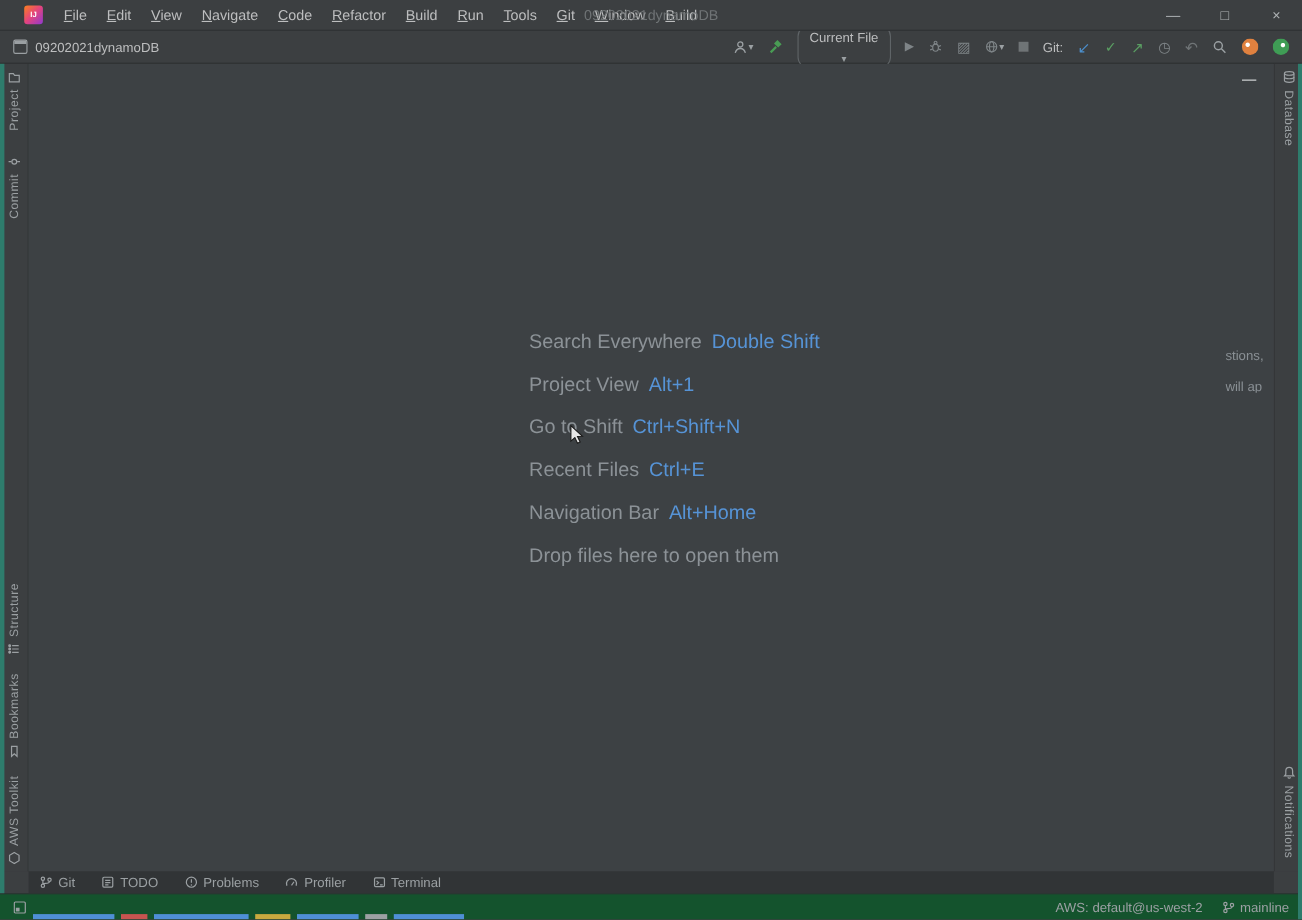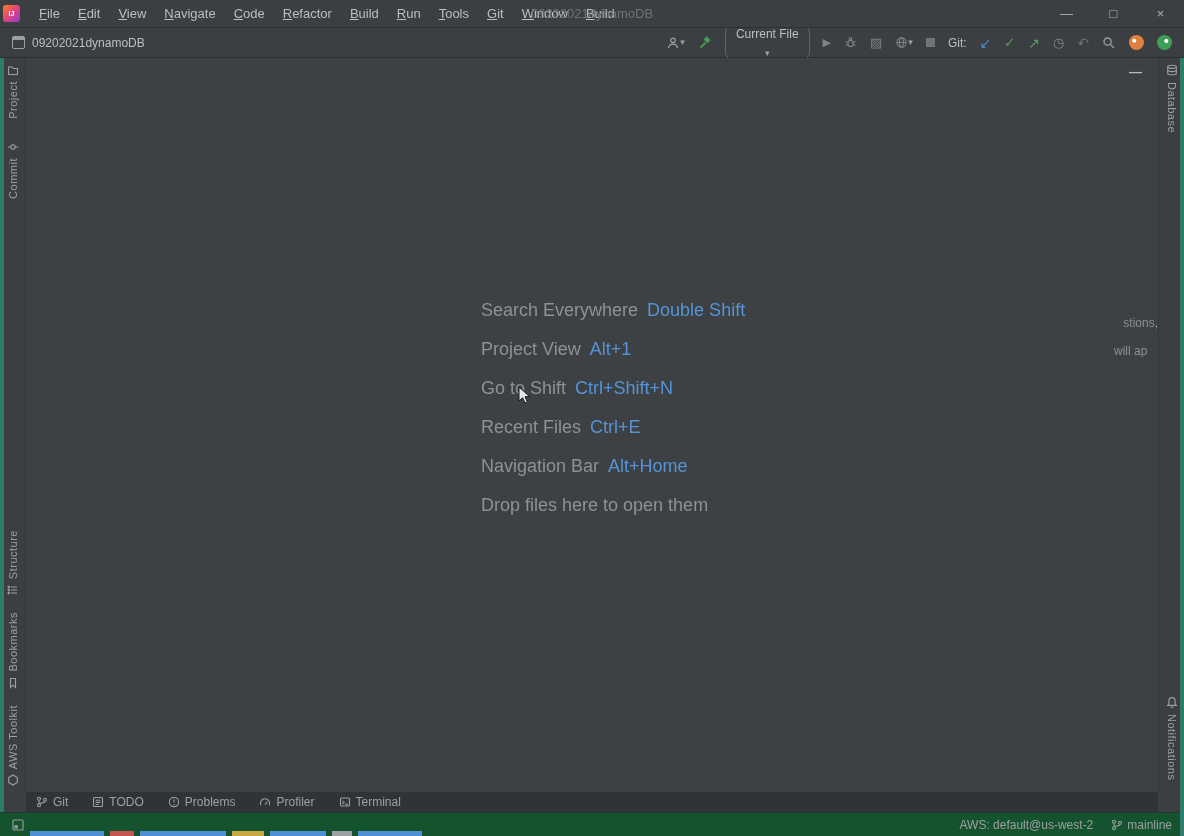--- a/index.html
+++ b/index.html
@@ -1,21 +1,21 @@
 <!DOCTYPE html>
 <html><head>
 <meta charset="utf-8">
 <style>
   * { margin:0; padding:0; box-sizing:border-box; }
   html,body { width:1184px; height:836px; overflow:hidden; }
   body { font-family:"Liberation Sans", sans-serif; background:#3c3f41; }
   .app { position:relative; width:1184px; height:836px; display:flex; flex-direction:column; background:#3c3f41; }
 
   
-  .titlebar { height:28px; background:#3c3f41; border-bottom:1px solid #2e3133; display:flex; align-items:center; padding-left:3px; position:relative; flex:0 0 auto; }
+  .titlebar { height:28px; background:#3c3f41; border-bottom:1px solid #2e3133; display:flex; align-items:center; padding-left:22px; position:relative; flex:0 0 auto; }
   .logo { width:17px; height:17px; border-radius:3px; background:linear-gradient(135deg,#fc801d 0%,#e4447d 48%,#9039d0 100%); color:#fff; font-size:7px; font-weight:bold; display:flex; align-items:center; justify-content:center; margin-right:10px; }
   .menu { display:flex; }
   .menu-item { color:#bdbebf; font-size:13px; line-height:27px; padding:0 9px; display:inline-block; cursor:default; }
   .menu-item::first-letter { text-decoration:underline; }
   .title-center { position:absolute; left:50%; top:0; transform:translateX(-50%); line-height:28px; color:#6f7375; font-size:13px; }
   .win-controls { margin-left:auto; display:flex; height:28px; }
   .win-btn { width:47px; height:28px; display:flex; align-items:center; justify-content:center; color:#afb3b5; font-size:13px; }
 
   
   .toolbar { height:30px; background:#3c3f41; border-bottom:1px solid #2b2d2f; display:flex; align-items:center; padding:0 12px; flex:0 0 auto; }
@@ -40,21 +40,21 @@
   .left-stripe .vtext { transform:rotate(180deg); }
   .spacer { flex:1 1 auto; }
 
   .editor { flex:1 1 auto; background:#3d4144; position:relative; overflow:hidden; }
   .shortcuts { position:absolute; left:455px; top:233px; }
   .shortcut-row { height:39px; display:flex; align-items:center; gap:9px; font-size:18px; }
   .shortcut-label { color:#8c9297; }
   .shortcut-keys { color:#5693d6; }
   .editor-hide { position:absolute; top:6px; right:16px; color:#b8bcbe; font-size:13px; font-weight:bold; }
   .notif-fragment { position:absolute; right:0; top:251px; width:44px; height:48px; overflow:hidden; color:#8a9095; font-size:12px; line-height:28px; }
-  .notif-fragment .l1 { text-align:right; }
+  .notif-fragment .l1 { }
   .cursor { position:absolute; left:492px; top:328px; pointer-events:none; }
 
   
   .edge { position:absolute; width:4px; background:#2e7c6c; z-index:60; }
   .edge.e-left { left:0; top:58px; height:754px; }
   .edge.e-right { right:0; top:58px; height:778px; }
 
   
   .bottombar-wrap { height:20px; background:#3c3f41; display:flex; flex:0 0 auto; }
   .bottombar { flex:1; margin:0 26px; background:#313436; display:flex; align-items:center; padding-left:10px; gap:24px; }

